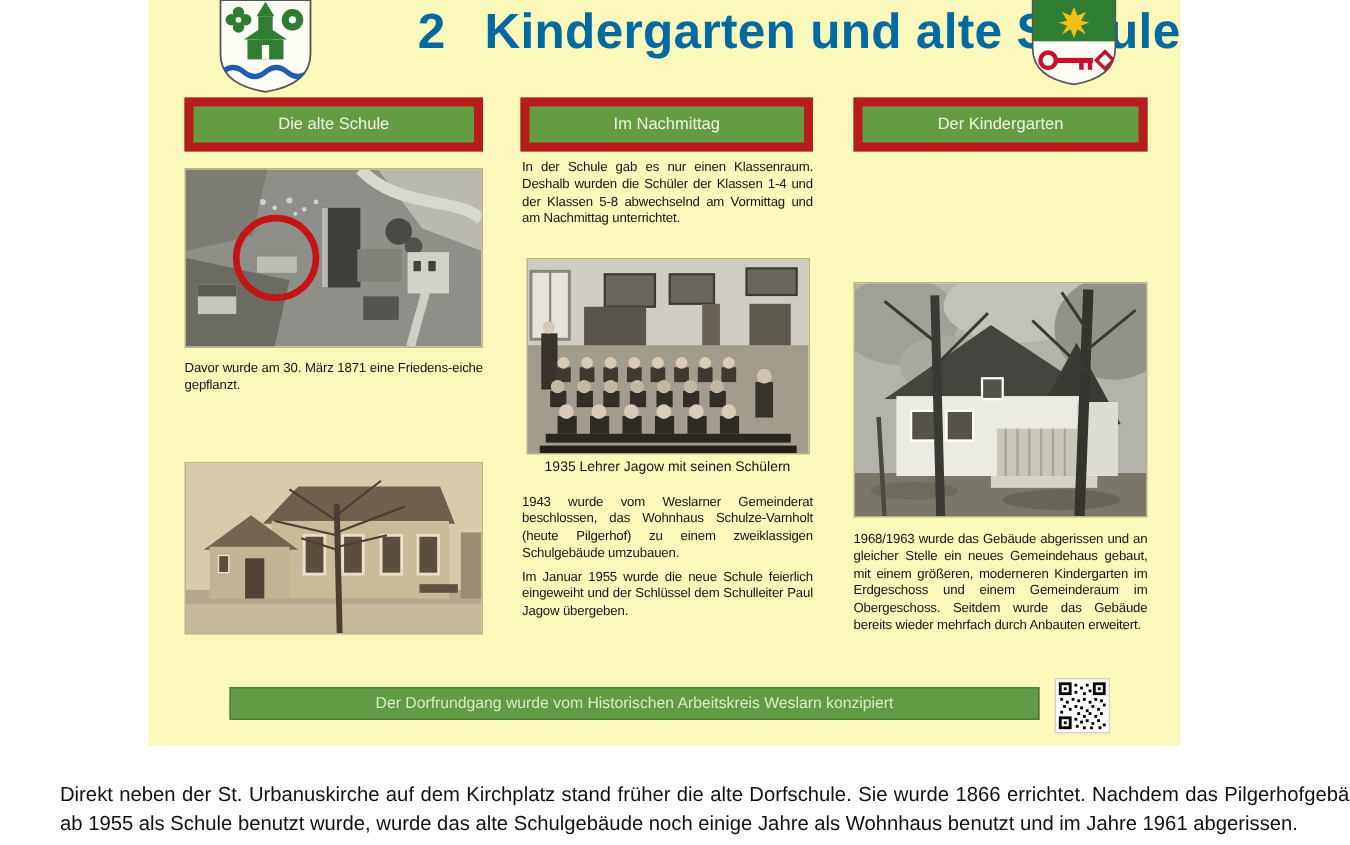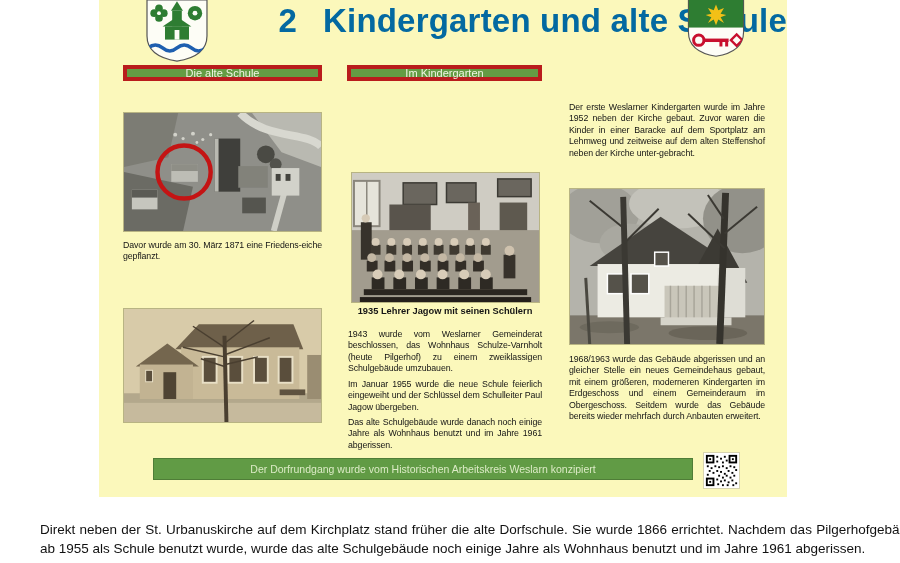--- a/index.html
+++ b/index.html
@@ -4,21 +4,21 @@
 <style>
   html,body{width:900px;height:563px;margin:0;padding:0;overflow:hidden;background:#ffffff;
     font-family:"Liberation Sans",sans-serif;}
   .board{position:absolute;left:99px;top:0;width:688px;height:497px;background:#FBF8BB;}
   .crest{position:absolute;top:0;}
   .crest-left{left:42px;width:72px;height:48px;}
   .crest-right{left:586px;width:62px;height:44px;}
   .board-title{position:absolute;left:0;top:2px;width:100%;text-align:right;
     font-size:33px;font-weight:bold;color:#0369a1;letter-spacing:0.2px;}
   .board-title .num{margin-right:26px;}
-  .colbar{position:absolute;top:65px;height:16px;background:#649C44;border:4px solid #b91c1c;
+  .colbar{position:absolute;top:65px;height:36px;background:#649C44;border:6px solid #b91c1c;
     color:#EFF5E2;font-size:11px;display:flex;align-items:center;justify-content:center;box-sizing:border-box;}
   .bar1{left:24px;width:199px;}
   .bar2{left:248px;width:195px;}
   .bar3{left:470px;width:196px;}
   .btxt{position:absolute;font-size:8.8px;line-height:1.3;color:#141414;text-align:justify;letter-spacing:-0.1px;}
   .btxt p{margin:0 0 4px 0;}
   .photo{position:absolute;border:1px solid rgba(60,55,30,0.35);box-sizing:border-box;}
   .photo svg{display:block;width:100%;height:100%;}
   .pcap{position:absolute;font-size:9.3px;color:#141414;text-align:center;}
   .footerbar{position:absolute;left:54px;top:458px;width:540px;height:22px;background:#619B45;
@@ -83,21 +83,24 @@
         <rect x="35" y="36" width="2.6" height="4.5" fill="#C8102E"></rect>
         <polygon points="40,35 45,30 50,35 45,40" fill="none" stroke="#C8102E" stroke-width="2"></polygon>
       </g>
     </svg>
   </div>
 
   <div class="colbar bar1">
       <span>Die alte Schule</span>
     </div>
   <div class="colbar bar2">
-      <span>Im Kindergarten</span>
+      <span>Im Nachmittag</span>
+    </div>
+  <div class="colbar bar3">
+      <span>Der Kindergarten</span>
     </div>
 
   <div class="photo" style="left:24px;top:112px;width:199px;height:120px;">
     <svg viewBox="0 0 200 120" preserveAspectRatio="none">
       <rect width="200" height="120" fill="#8F8F89"></rect>
       <polygon points="0,60 70,75 60,120 0,120" fill="#6B6B64"></polygon>
       <polygon points="0,0 55,0 45,45 0,55" fill="#7C7C74"></polygon>
       <polygon points="130,0 200,0 200,55 160,40" fill="#B9B9B1"></polygon>
       <path d="M118,0 C145,28 185,18 200,34" fill="none" stroke="#D8D8D0" stroke-width="8"></path>
       <path d="M152,120 L168,62" fill="none" stroke="#CFCFC7" stroke-width="6"></path>
@@ -156,20 +159,23 @@
         <path d="M102,40 L70,18"></path>
           <path d="M102,36 L132,12"></path>
           <path d="M102,50 L60,40"></path>
         <path d="M102,48 L148,30"></path>
           <path d="M102,60 L78,52"></path>
           <path d="M103,58 L136,50"></path>
       </g>
     </svg>
   </div>
 
+  <div class="btxt" style="left:249px;top:106px;width:194px;">
+    <p>In der Schule gab es nur einen Klassenraum. Deshalb wurden die Schüler der Klassen 1-4 und der Klassen 5-8 abwechselnd am Vormittag und am Nachmittag unterrichtet.</p>
+  </div>
 
   <div class="photo" style="left:252px;top:172px;width:189px;height:131px;">
     <svg viewBox="0 0 190 131" preserveAspectRatio="none">
       <rect width="190" height="131" fill="#CFCCC3"></rect>
       <rect x="2" y="8" width="26" height="46" fill="#E6E4DA" stroke="#8A867C" stroke-width="2"></rect>
       <line x1="15" y1="8" x2="15" y2="54" stroke="#8A867C" stroke-width="1.5"></line>
       <g fill="#6A665E" stroke="#3C3A34" stroke-width="1.5">
         <rect x="52" y="10" width="34" height="22"></rect>
         <rect x="96" y="10" width="30" height="20"></rect>
         <rect x="148" y="6" width="34" height="18"></rect>
@@ -236,31 +242,27 @@
           <circle cx="92" cy="103" r="5"></circle>
             <circle cx="114" cy="103" r="5"></circle>
             <circle cx="136" cy="103" r="5"></circle>
         </g>
       </g>
       <rect x="12" y="118" width="166" height="6" fill="#2B2620"></rect>
       <rect x="8" y="126" width="174" height="5" fill="#241F1A"></rect>
     </svg>
   </div>
 
-  <div class="pcap" style="left:249px;top:306px;width:194px;font-weight:bold;">1935 Lehrer Jagow mit seinen Schülern</div>
+  <div class="pcap" style="left:249px;top:306px;width:194px;">1935 Lehrer Jagow mit seinen Schülern</div>
 
   <div class="btxt" style="left:249px;top:329px;width:194px;">
     <p>1943 wurde vom Weslarner Gemeinderat beschlossen, das Wohnhaus Schulze-Varnholt (heute Pilgerhof) zu einem zweiklassigen Schulgebäude umzubauen.</p>
     <p>Im Januar 1955 wurde die neue Schule feierlich eingeweiht und der Schlüssel dem Schulleiter Paul Jagow übergeben.</p>
-    <p>Das alte Schulgebäude wurde danach noch einige Jahre als Wohnhaus benutzt und im Jahre 1961 abgerissen.</p>
-  </div>
-
-  <div class="btxt" style="left:470px;top:102px;width:196px;">
-    <p>Der erste Weslarner Kindergarten wurde im Jahre 1952 neben der Kirche gebaut. Zuvor waren die Kinder in einer Baracke auf dem Sportplatz am Lehmweg und zeitweise auf dem alten Steffenshof neben der Kirche unter-gebracht.</p>
-  </div>
+  </div>
+
 
   <div class="photo" style="left:470px;top:188px;width:196px;height:157px;">
     <svg viewBox="0 0 197 157" preserveAspectRatio="none">
       <rect width="197" height="157" fill="#B4B3AB"></rect>
       <g opacity="0.85">
         <ellipse cx="30" cy="25" rx="40" ry="30" fill="#9E9D95"></ellipse>
         <ellipse cx="110" cy="15" rx="50" ry="25" fill="#C6C5BD"></ellipse>
         <ellipse cx="175" cy="30" rx="40" ry="35" fill="#8D8C84"></ellipse>
         <ellipse cx="60" cy="55" rx="30" ry="20" fill="#A8A79F"></ellipse>
       </g>

